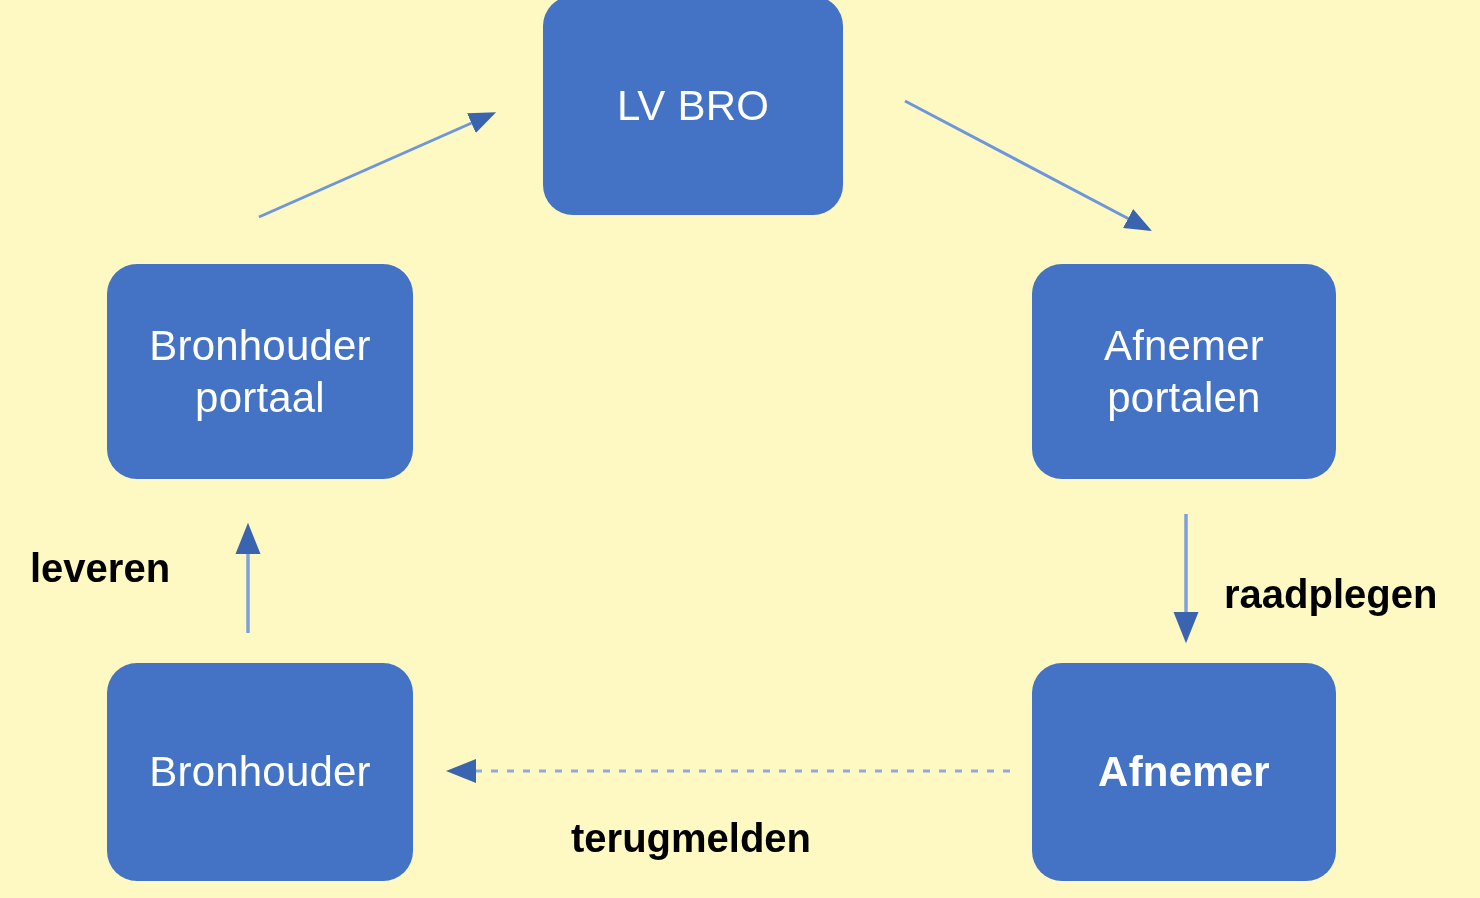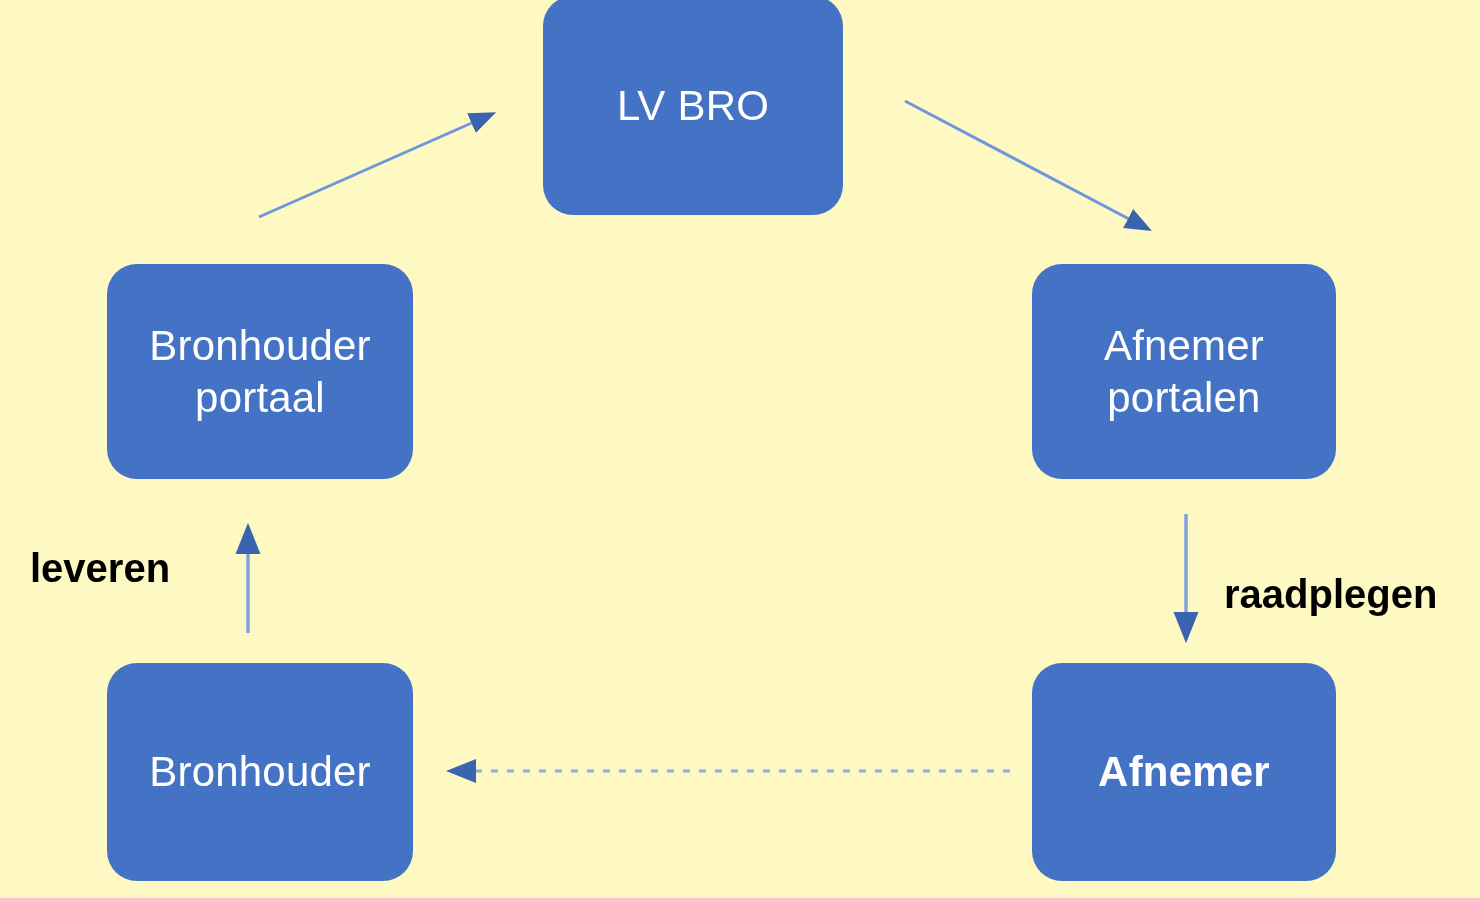--- a/index.html
+++ b/index.html
@@ -97,14 +97,15 @@
 portalen</div>
 
   <div class="node" id="node-bronhouder">Bronhouder</div>
 
   <div class="node" id="node-afnemer">Afnemer</div>
 
   <div class="edge-label" id="label-leveren">leveren</div>
 
   <div class="edge-label" id="label-raadplegen">raadplegen</div>
 
+  <div class="edge-label" id="label-terugmelden">terugmelden</div>
 
 </div>
 
 </body></html>

